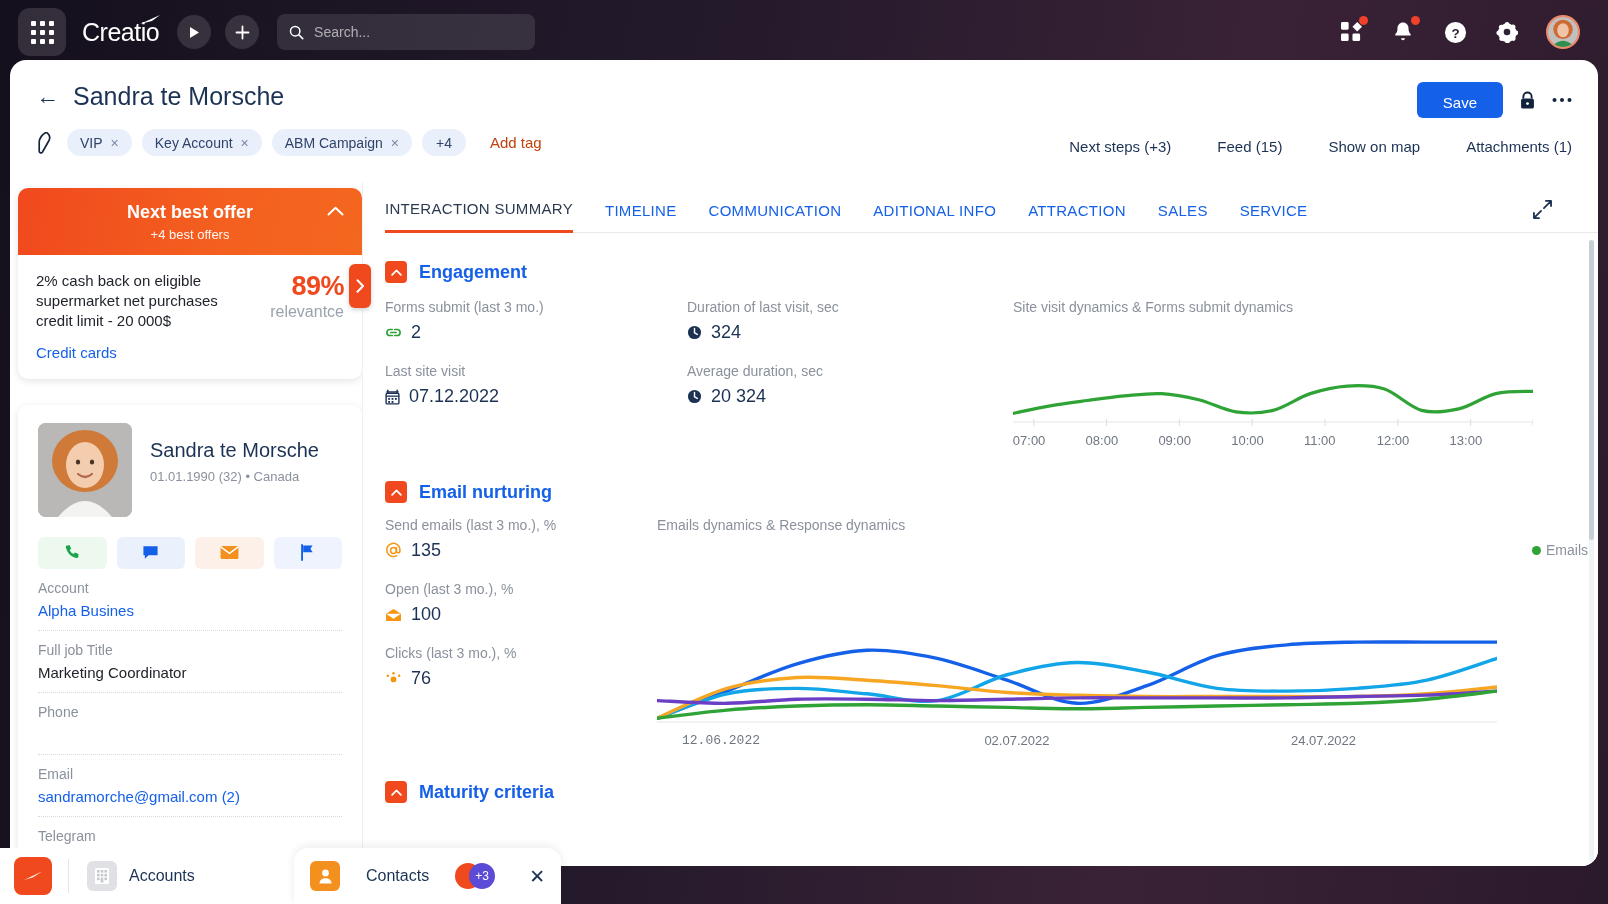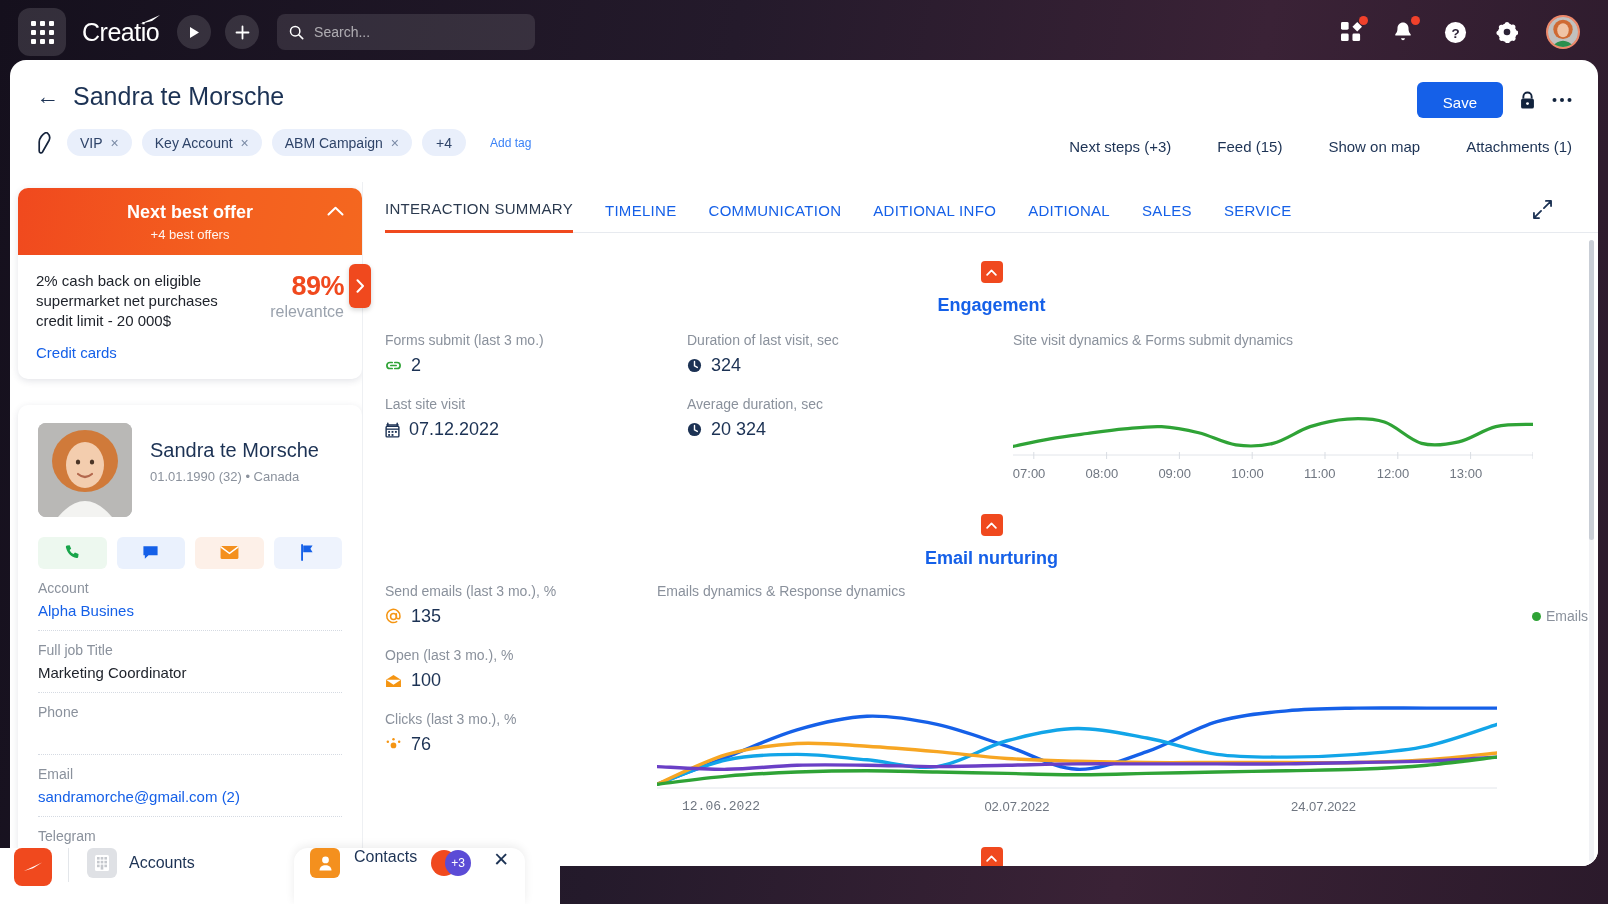--- a/index.html
+++ b/index.html
@@ -72,21 +72,21 @@
 
   .tag-row { display: flex; align-items: center; margin-top: 18px; }
   .pencil { margin-right: 14px; color: #1c3254; display:flex; }
   .tag {
     display: inline-flex; align-items: center; gap: 8px; background: #e9effb;
     border-radius: 16px; height: 27px; padding: 0 13px; font-size: 14px; color: #2f4469;
     margin-right: 10px; cursor: pointer; white-space: nowrap;
   }
   .tag .x { color: #7a8aa5; font-size: 14px; }
   .tag.more { padding: 0 14px; }
-  .add-tag { color: #3b82f6; font-size: 12px; margin-left: 14px; cursor: pointer; }
+  .add-tag { color: #c2410c; font-size: 15px; margin-left: 14px; cursor: pointer; }
   .hdr-links { position: absolute; right: 26px; top: 78px; display: flex; gap: 46px; }
   .hdr-links span { font-size: 15px; color: #1c3254; cursor: pointer; white-space: nowrap; }
 
   
   .body { display: flex; position: absolute; left: 0; right: 0; top: 122px; bottom: 0; }
 
   .left-col { width: 352px; flex: 0 0 352px; padding: 6px 0 0 8px; position: relative; }
 
   .nbo-card { border-radius: 10px; overflow: hidden; box-shadow: 0 2px 7px rgba(40,50,80,.13); background:#fff; }
   .nbo-head {
@@ -130,21 +130,21 @@
     box-shadow: 0 2px 5px rgba(0,0,0,.18);
   }
 
   
   .right-col { flex: 1; background: #fff; border-left: 1px solid #eef0f3; position: relative; padding-left: 22px; }
   .tabs { display: flex; align-items: flex-end; gap: 32px; border-bottom: 1px solid #e7eaef; padding: 18px 0 0 0; position: relative; }
   .tab { font-size: 15px; letter-spacing: .3px; color: #1560e8; padding-bottom: 13px; cursor: pointer; white-space: nowrap; }
   .tab.active { color: #2b3a4f; border-bottom: 3px solid #f0491e; margin-bottom: -1px; }
   .expand-ic { position: absolute; right: 46px; bottom: 13px; cursor: pointer; color: #1c3254; }
 
-  .sec-head { display: flex; align-items: center; gap: 12px; margin: 28px 0 0 0; flex-direction: column; }
+  .sec-head { display: flex; align-items: center; gap: 12px; margin: 28px 0 0 0; }
   .sec-badge {
     width: 22px; height: 22px; border-radius: 4px; background: #f0491e; color: #fff;
     display: flex; align-items: center; justify-content: center; cursor: pointer;
   }
   .sec-title { color: #1560e8; font-size: 18px; font-weight: 600; }
 
   .stat-lbl { font-size: 14px; color: #8a919c; }
   .stat-val { font-size: 18px; color: #1c3254; display: flex; align-items: center; gap: 9px; margin-top: 7px; }
 
   .eng-grid { display: flex; margin-top: 16px; }
@@ -156,30 +156,30 @@
 
   .scroll-track {
     position: absolute; right: 4px; top: 58px; width: 5px; bottom: 4px; background: #f1f2f5; border-radius: 3px;
   }
   .scroll-thumb { position: absolute; top: 0; left: 0; width: 5px; height: 300px; background: #c9ced6; border-radius: 3px; }
 
   
   .taskbar { position: absolute; left: 0; right: 0; bottom: 0; height: 62px; }
   .tb-left {
     position: absolute; left: 0; bottom: 0; height: 56px; width: 560px;
-    background: #fff; border-radius: 0 14px 0 0; display: flex; align-items: flex-start; padding-left: 14px;
+    background: #fff; border-radius: 0 14px 0 0; display: flex; align-items: center; padding-left: 14px;
   }
   .tb-logo { width: 38px; height: 38px; border-radius: 8px; background: #f0491e; display: flex; align-items: center; justify-content: center; cursor: pointer; }
   .tb-div { width: 1px; height: 34px; background: #e3e6ea; margin: 0 18px 0 16px; }
   .tb-item { display: flex; align-items: center; gap: 12px; font-size: 16px; color: #1c3254; cursor: pointer; }
   .tb-item .ic { width: 30px; height: 30px; border-radius: 6px; display: flex; align-items: center; justify-content: center; }
   .tb-contacts {
     position: absolute; left: 294px; bottom: 0; height: 56px;
-    background: #fff; border-radius: 14px 14px 0 0; display: flex; 
-    gap: 14px; padding: 0 16px 0 16px; box-shadow: 0 -2px 10px rgba(0,0,0,.08);
+    background: #fff; border-radius: 14px 14px 0 0; display: flex; align-items: center;
+    gap: 26px; padding: 0 16px 0 16px; box-shadow: 0 -2px 10px rgba(0,0,0,.08);
   }
   .stack { position: relative; width: 46px; height: 30px; }
   .stack .c1 { position: absolute; left: 0; top: 2px; width: 26px; height: 26px; border-radius: 50%; background: #f0491e; }
   .stack .c2 {
     position: absolute; left: 14px; top: 2px; width: 26px; height: 26px; border-radius: 50%;
     background: #5b4bd6; color: #fff; font-size: 12px; display: flex; align-items: center; justify-content: center;
   }
   .tb-close { font-size: 19px; color: #1c3254; cursor: pointer; margin-left: 2px; }
 
   svg { display: block; }
@@ -425,21 +425,21 @@
         </div>
       </div>
 
       <div class="right-col">
 
         <div class="tabs">
           <div class="tab active">INTERACTION SUMMARY</div>
           <div class="tab">TIMELINE</div>
           <div class="tab">COMMUNICATION</div>
           <div class="tab">ADITIONAL INFO</div>
-          <div class="tab">ADITIONAL</div>
+          <div class="tab">ATTRACTION</div>
           <div class="tab">SALES</div>
           <div class="tab">SERVICE</div>
           <span class="expand-ic">
             <svg width="19" height="19" viewBox="0 0 20 20">
               <path d="M11.5 8.5 L18.6 1.4 M13.6 1 L19 1 L19 6.4" fill="none" stroke="#1c3254" stroke-width="1.9" stroke-linecap="round" stroke-linejoin="round"></path>
               <path d="M8.5 11.5 L1.4 18.6 M6.4 19 L1 19 L1 13.6" fill="none" stroke="#1c3254" stroke-width="1.9" stroke-linecap="round" stroke-linejoin="round"></path>
             </svg>
           </span>
         </div>
 

